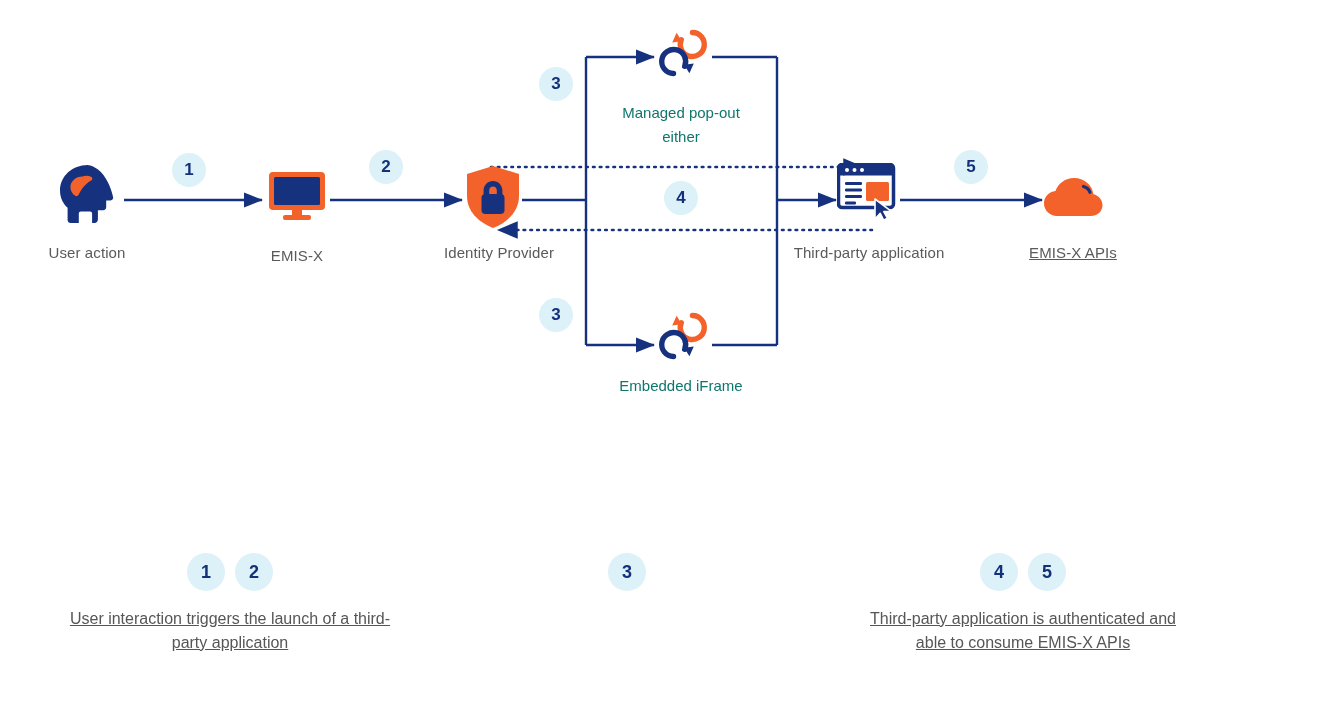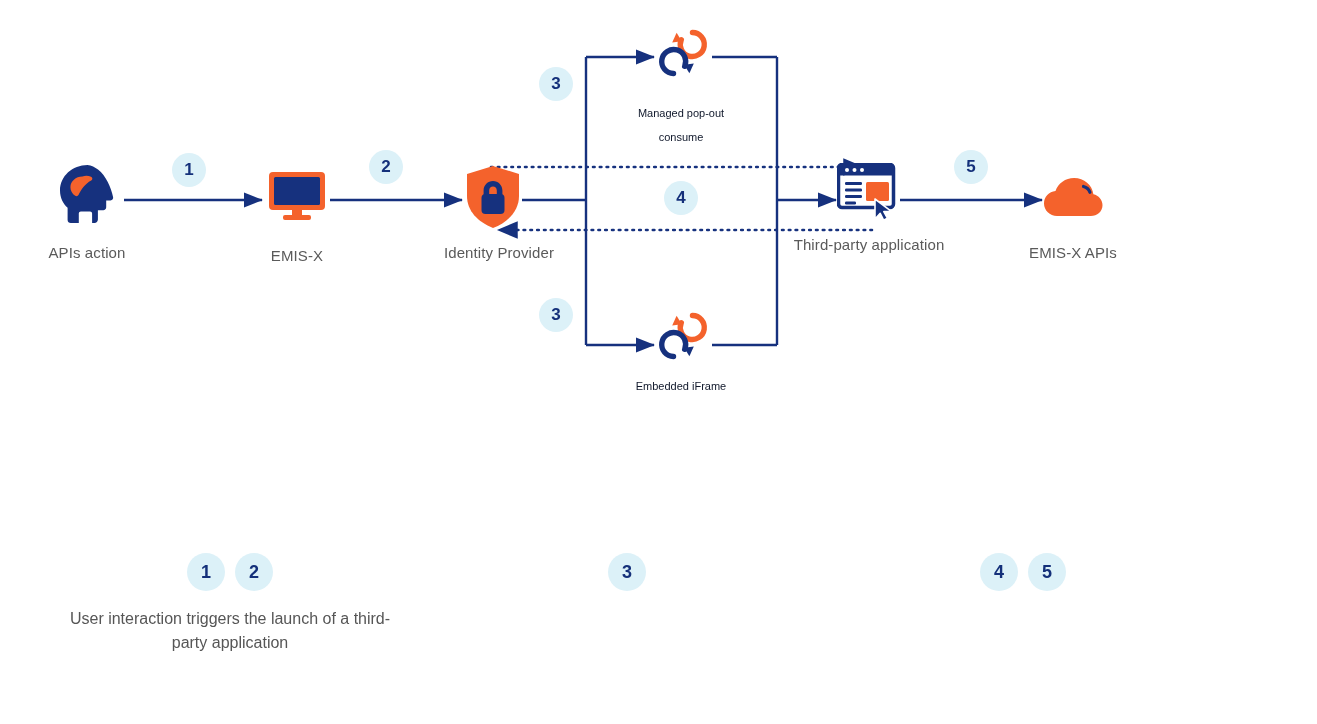--- a/index.html
+++ b/index.html
@@ -31,22 +31,22 @@
     text-align: center;
     font-size: 15px;
     color: #5a5a5a;
     white-space: nowrap;
     transform: translateX(-50%);
     letter-spacing: 0.1px;
   }
   .branch-label {
     position: absolute;
     text-align: center;
-    font-size: 11px;
-    color: #0f172a;
+    font-size: 15px;
+    color: #0f766e;
     transform: translateX(-50%);
     line-height: 24px;
     width: 220px;
   }
   .badge {
     position: absolute;
     width: 34px;
     height: 34px;
     border-radius: 50%;
     background: #dcf1f8;
@@ -80,20 +80,21 @@
     font-weight: bold;
     font-size: 18px;
     display: flex;
     align-items: center;
     justify-content: center;
   }
   .legend-text {
     font-size: 16px;
     color: #565656;
     line-height: 24px;
+    text-decoration: underline;
   }
   .icon-wrap {
     position: absolute;
     transform: translate(-50%, -50%);
   }
 </style>
 </head>
 <body>
 
 <div id="diagram-root">
@@ -193,29 +194,29 @@
 
   <div class="icon-wrap" style="left:683px; top:338px;">
     <svg width="62" height="62" viewBox="0 0 62 62">
       <path d="M40.5 10.5a12 12 0 11-11.2 7.2" fill="none" stroke="#f4622c" stroke-width="5.4" stroke-linecap="round"></path>
       <path d="M24.6 10.8 L29.8 19.2 L20.2 20.4 z" fill="#f4622c"></path>
       <path d="M21.5 51.5a12 12 0 1111.2-7.2" fill="none" stroke="#16317e" stroke-width="5.4" stroke-linecap="round"></path>
       <path d="M37.4 51.2 L32.2 42.8 L41.8 41.6 z" fill="#16317e"></path>
     </svg>
   </div>
 
-  <div class="node-label" style="left:87px; top:244px;">APIs action</div>
+  <div class="node-label" style="left:87px; top:244px;">User action</div>
   <div class="node-label" style="left:297px; top:247px;">EMIS-X</div>
   <div class="node-label" style="left:499px; top:244px;">Identity Provider</div>
-  <div class="node-label" style="left:869px; top:236px;">Third-party application</div>
-  <div class="node-label" style="left:1073px; top:244px;">EMIS-X APIs</div>
+  <div class="node-label" style="left:869px; top:244px;">Third-party application</div>
+  <div class="node-label" style="left:1073px; top:244px;text-decoration:underline;">EMIS-X APIs</div>
 
   <div class="branch-label" style="left:681px; top:101px;">
     <div>Managed pop-out</div>
-    <div>consume</div>
+    <div>either</div>
   </div>
   <div class="branch-label" style="left:681px; top:374px;">Embedded iFrame</div>
 
   <div class="badge" style="left:189px; top:170px;">1</div>
   <div class="badge" style="left:386px; top:167px;">2</div>
   <div class="badge" style="left:556px; top:84px;">3</div>
   <div class="badge" style="left:681px; top:198px;">4</div>
   <div class="badge" style="left:971px; top:167px;">5</div>
   <div class="badge" style="left:556px; top:315px;">3</div>
 
@@ -231,15 +232,16 @@
     <div class="legend-badges">
       <div class="legend-badge">3</div>
     </div>
   </div>
 
   <div class="legend-block" style="left:1023px; top:553px;">
     <div class="legend-badges">
       <div class="legend-badge">4</div>
       <div class="legend-badge">5</div>
     </div>
+    <div class="legend-text">Third-party application is authenticated and able to consume EMIS-X APIs</div>
   </div>
 
 </div>
 
 </body></html>

